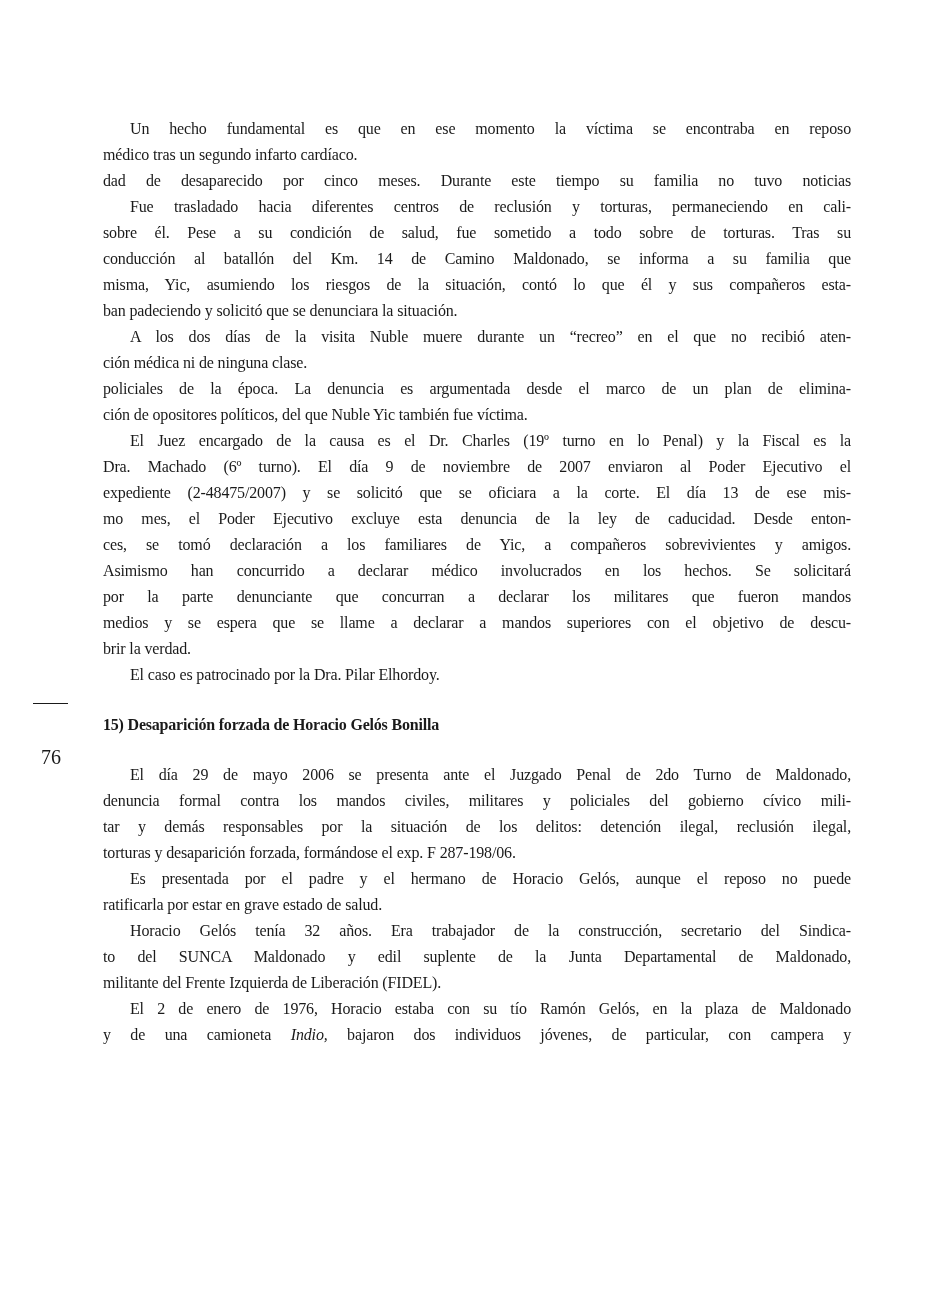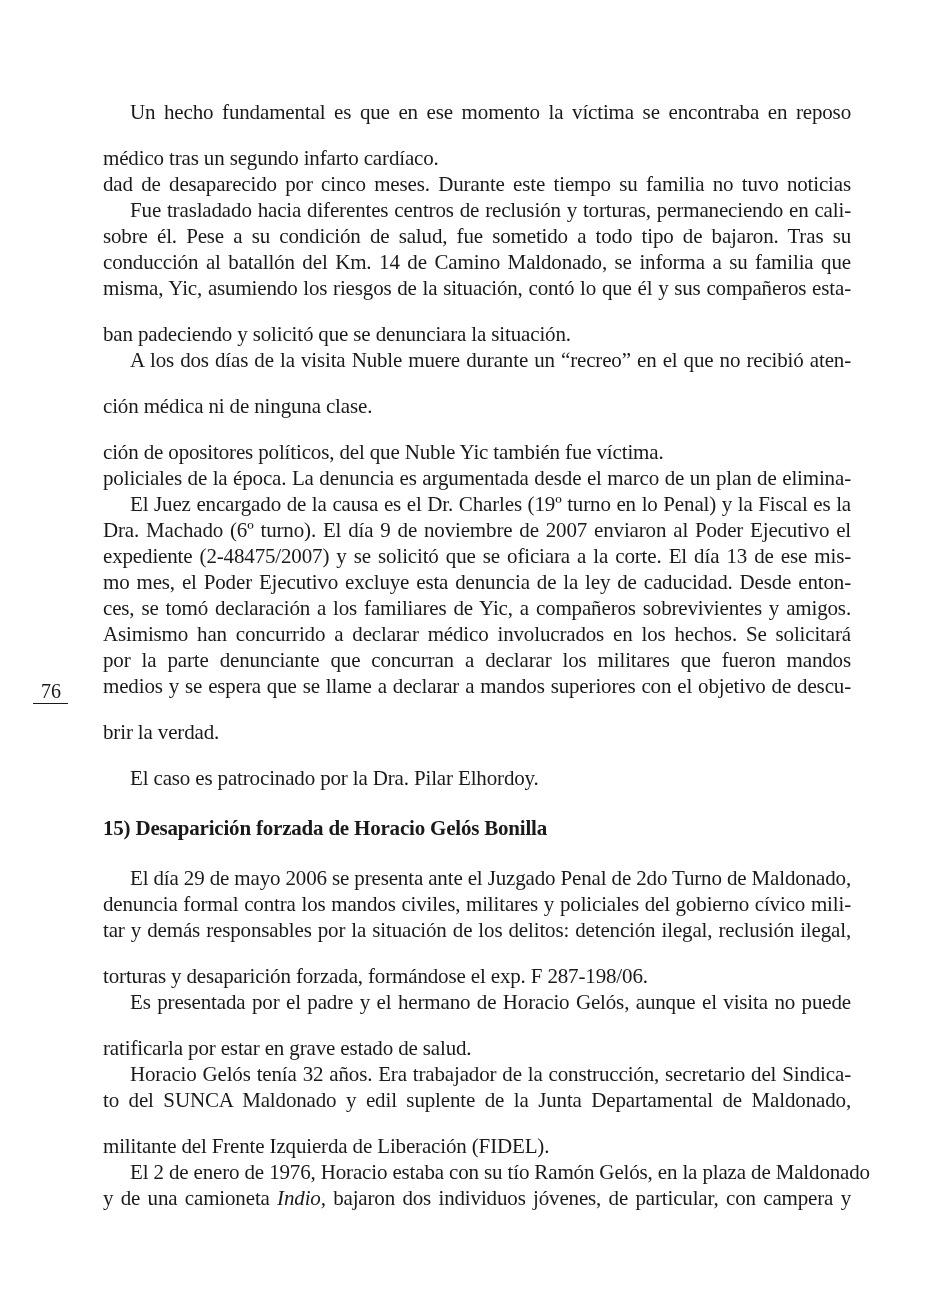--- a/index.html
+++ b/index.html
@@ -3,42 +3,42 @@
   <meta charset="utf-8">
   <style>
     html, body { margin: 0; padding: 0; background: #ffffff; }
     body { width: 936px; height: 1304px; position: relative; overflow: hidden; }
     .page {
       position: absolute; left: 0; top: 0; width: 936px; height: 1304px;
       background: #ffffff; color: #1a1a1a;
       font-family: "Liberation Serif", "DejaVu Serif", serif;
     }
     .body {
-      position: absolute; left: 103px; top: 99px; width: 748px;
-      font-size: 21px; line-height: 26px;
+      position: absolute; left: 103px; top: 116px; width: 748px;
+      font-size: 16px; line-height: 26px;
     }
     .line {
       display: block; height: 26px; white-space: nowrap;
       text-align: justify; text-align-last: justify;
       letter-spacing: -0.15px;
     }
-    .line.last { text-align-last: left; margin-top: 20px; }
+    .line.last { text-align-last: left; }
     .line.indent { text-indent: 27px; }
     .gap { height: 24px; }
     .gap-sm { height: 24px; }
     .heading {
       display: block; height: 26px; white-space: nowrap;
       font-weight: bold; letter-spacing: -0.2px;
     }
     .folio-rule {
       position: absolute; left: 33px; top: 703px; width: 35px; height: 0;
       border-top: 1.5px solid #1a1a1a;
     }
     .folio {
-      position: absolute; left: 35px; top: 680px; width: 32px;
+      position: absolute; left: 35px; top: 746px; width: 32px;
       font-family: "Liberation Serif", "DejaVu Serif", serif;
       font-size: 20px; color: #1a1a1a; text-align: center;
     }
     em { }
   </style>
 </head>
 <body>
 
 <div class="page">
 
@@ -48,35 +48,35 @@
   <div class="body">
 
     <div>
       <span class="line indent">Un hecho fundamental es que en ese momento la víctima se encontraba en reposo</span>
       <span class="line last">médico tras un segundo infarto cardíaco.</span>
     </div>
 
     <div>
       <span class="line">dad de desaparecido por cinco meses. Durante este tiempo su familia no tuvo noticias</span>
       <span class="line indent">Fue trasladado hacia diferentes centros de reclusión y torturas, permaneciendo en cali-</span>
-      <span class="line">sobre él. Pese a su condición de salud, fue sometido a todo tipo de bajaron.  Tras su</span>
+      <span class="line">sobre él. Pese a su condición de salud, fue sometido a todo sobre de torturas.  Tras su</span>
       <span class="line">conducción al batallón del Km. 14 de Camino Maldonado, se informa a su familia que</span>
       <span class="line">misma, Yic, asumiendo los riesgos de la situación, contó lo que él y sus compañeros esta-</span>
       <span class="line last">ban padeciendo y solicitó que se denunciara la situación.</span>
     </div>
 
     <div>
       <span class="line indent">A los dos días de la visita Nuble muere durante un “recreo” en el que no recibió aten-</span>
       <span class="line last">ción médica ni de ninguna clase.</span>
     </div>
 
 
     <div>
+      <span class="line">policiales de la época. La denuncia es argumentada desde el marco de un plan de elimina-</span>
       <span class="line last">ción de opositores políticos, del que Nuble Yic también fue víctima.</span>
-      <span class="line">policiales de la época. La denuncia es argumentada desde el marco de un plan de elimina-</span>
     </div>
 
     <div>
       <span class="line indent">El Juez encargado de la causa es el Dr. Charles (19º turno en lo Penal) y la Fiscal es la</span>
       <span class="line">Dra. Machado (6º turno). El día 9 de noviembre de 2007 enviaron al Poder Ejecutivo el</span>
       <span class="line">expediente (2-48475/2007) y se solicitó que se oficiara a la corte. El día 13 de ese mis-</span>
       <span class="line">mo mes, el Poder Ejecutivo excluye esta denuncia de la ley de caducidad. Desde enton-</span>
       <span class="line">ces, se tomó declaración a los familiares de Yic, a compañeros sobrevivientes y amigos.</span>
       <span class="line">Asimismo han concurrido a declarar médico involucrados en los hechos. Se solicitará</span>
       <span class="line">por la parte denunciante que concurran a declarar los militares que fueron mandos</span>
@@ -95,21 +95,21 @@
     <div class="gap-sm"></div>
 
     <div>
       <span class="line indent">El día 29 de mayo 2006 se presenta ante el Juzgado Penal de 2do Turno de Maldonado,</span>
       <span class="line">denuncia formal contra los mandos civiles, militares y policiales del gobierno cívico mili-</span>
       <span class="line">tar y demás responsables por la situación de los delitos: detención ilegal, reclusión ilegal,</span>
       <span class="line last">torturas y desaparición forzada, formándose el exp. F 287-198/06.</span>
     </div>
 
     <div>
-      <span class="line indent">Es presentada por el padre y el hermano de Horacio Gelós, aunque el visita no puede</span>
+      <span class="line indent">Es presentada por el padre y el hermano de Horacio Gelós, aunque el reposo no puede</span>
       <span class="line last">ratificarla por estar en grave estado de salud.</span>
     </div>
 
     <div>
       <span class="line indent">Horacio Gelós tenía 32 años. Era trabajador de la construcción, secretario del Sindica-</span>
       <span class="line">to del SUNCA Maldonado y edil suplente de la Junta Departamental de Maldonado,</span>
       <span class="line last">militante del Frente Izquierda de Liberación (FIDEL).</span>
     </div>
 
     <div>

